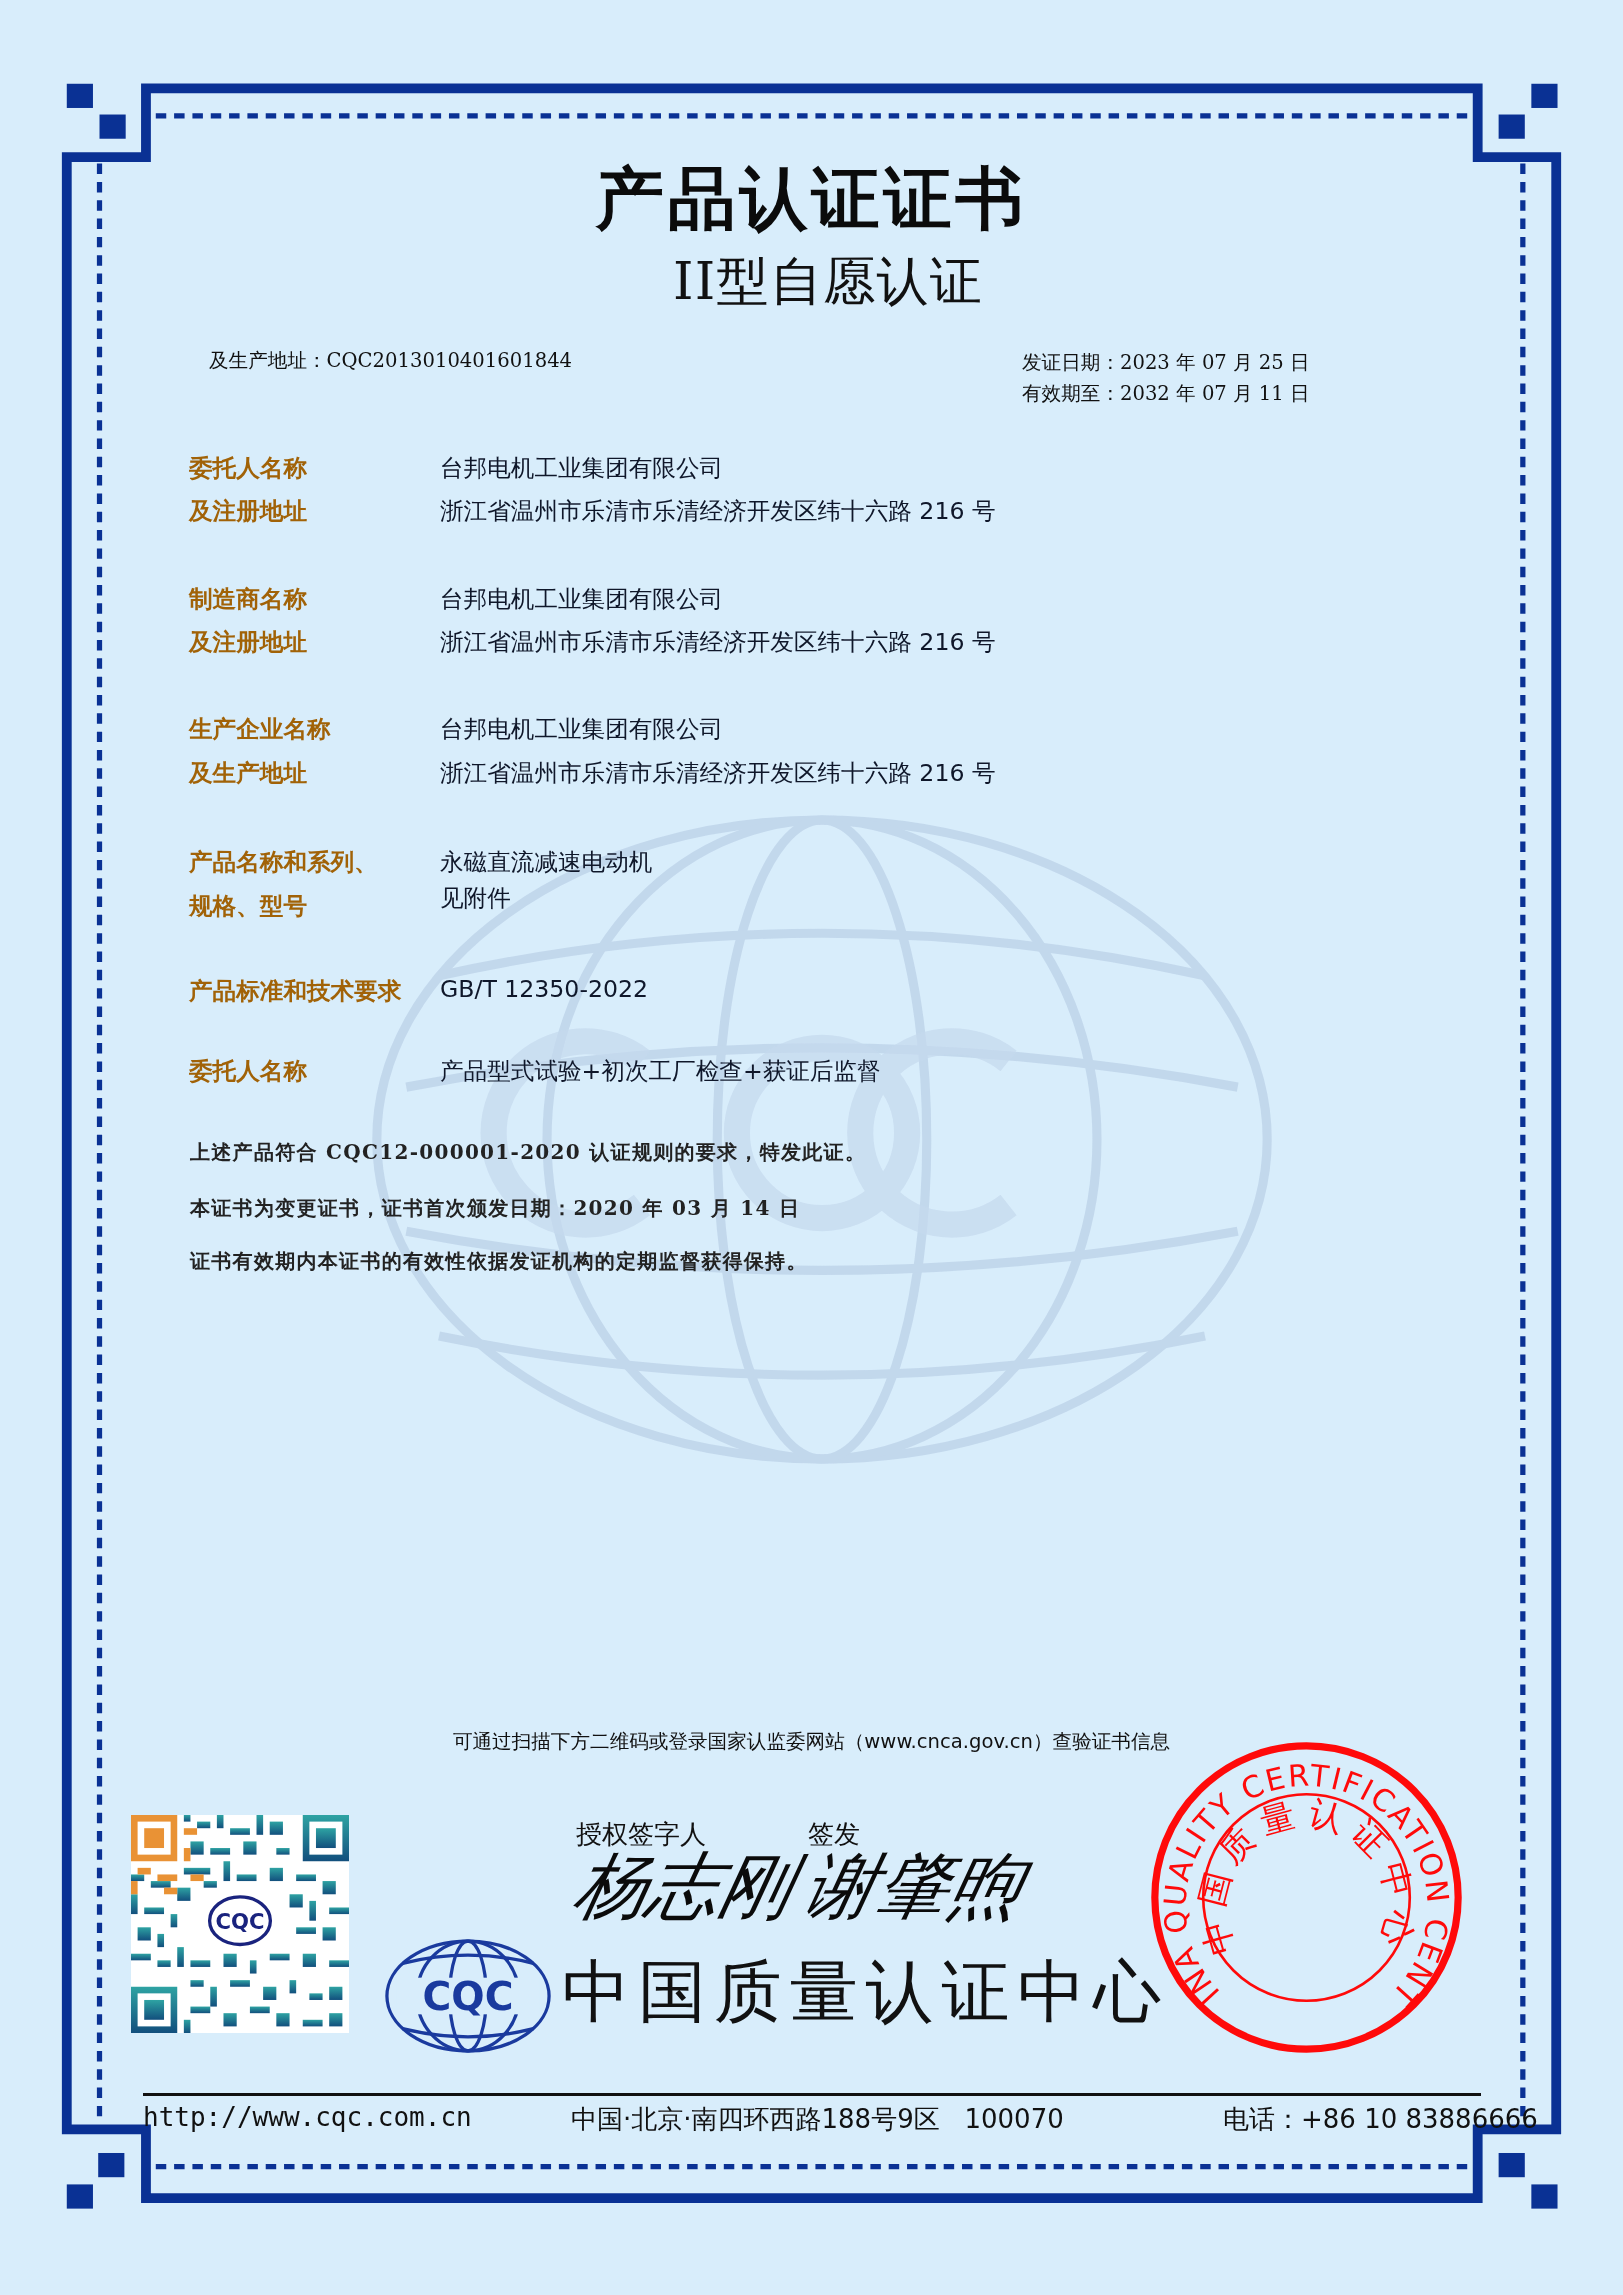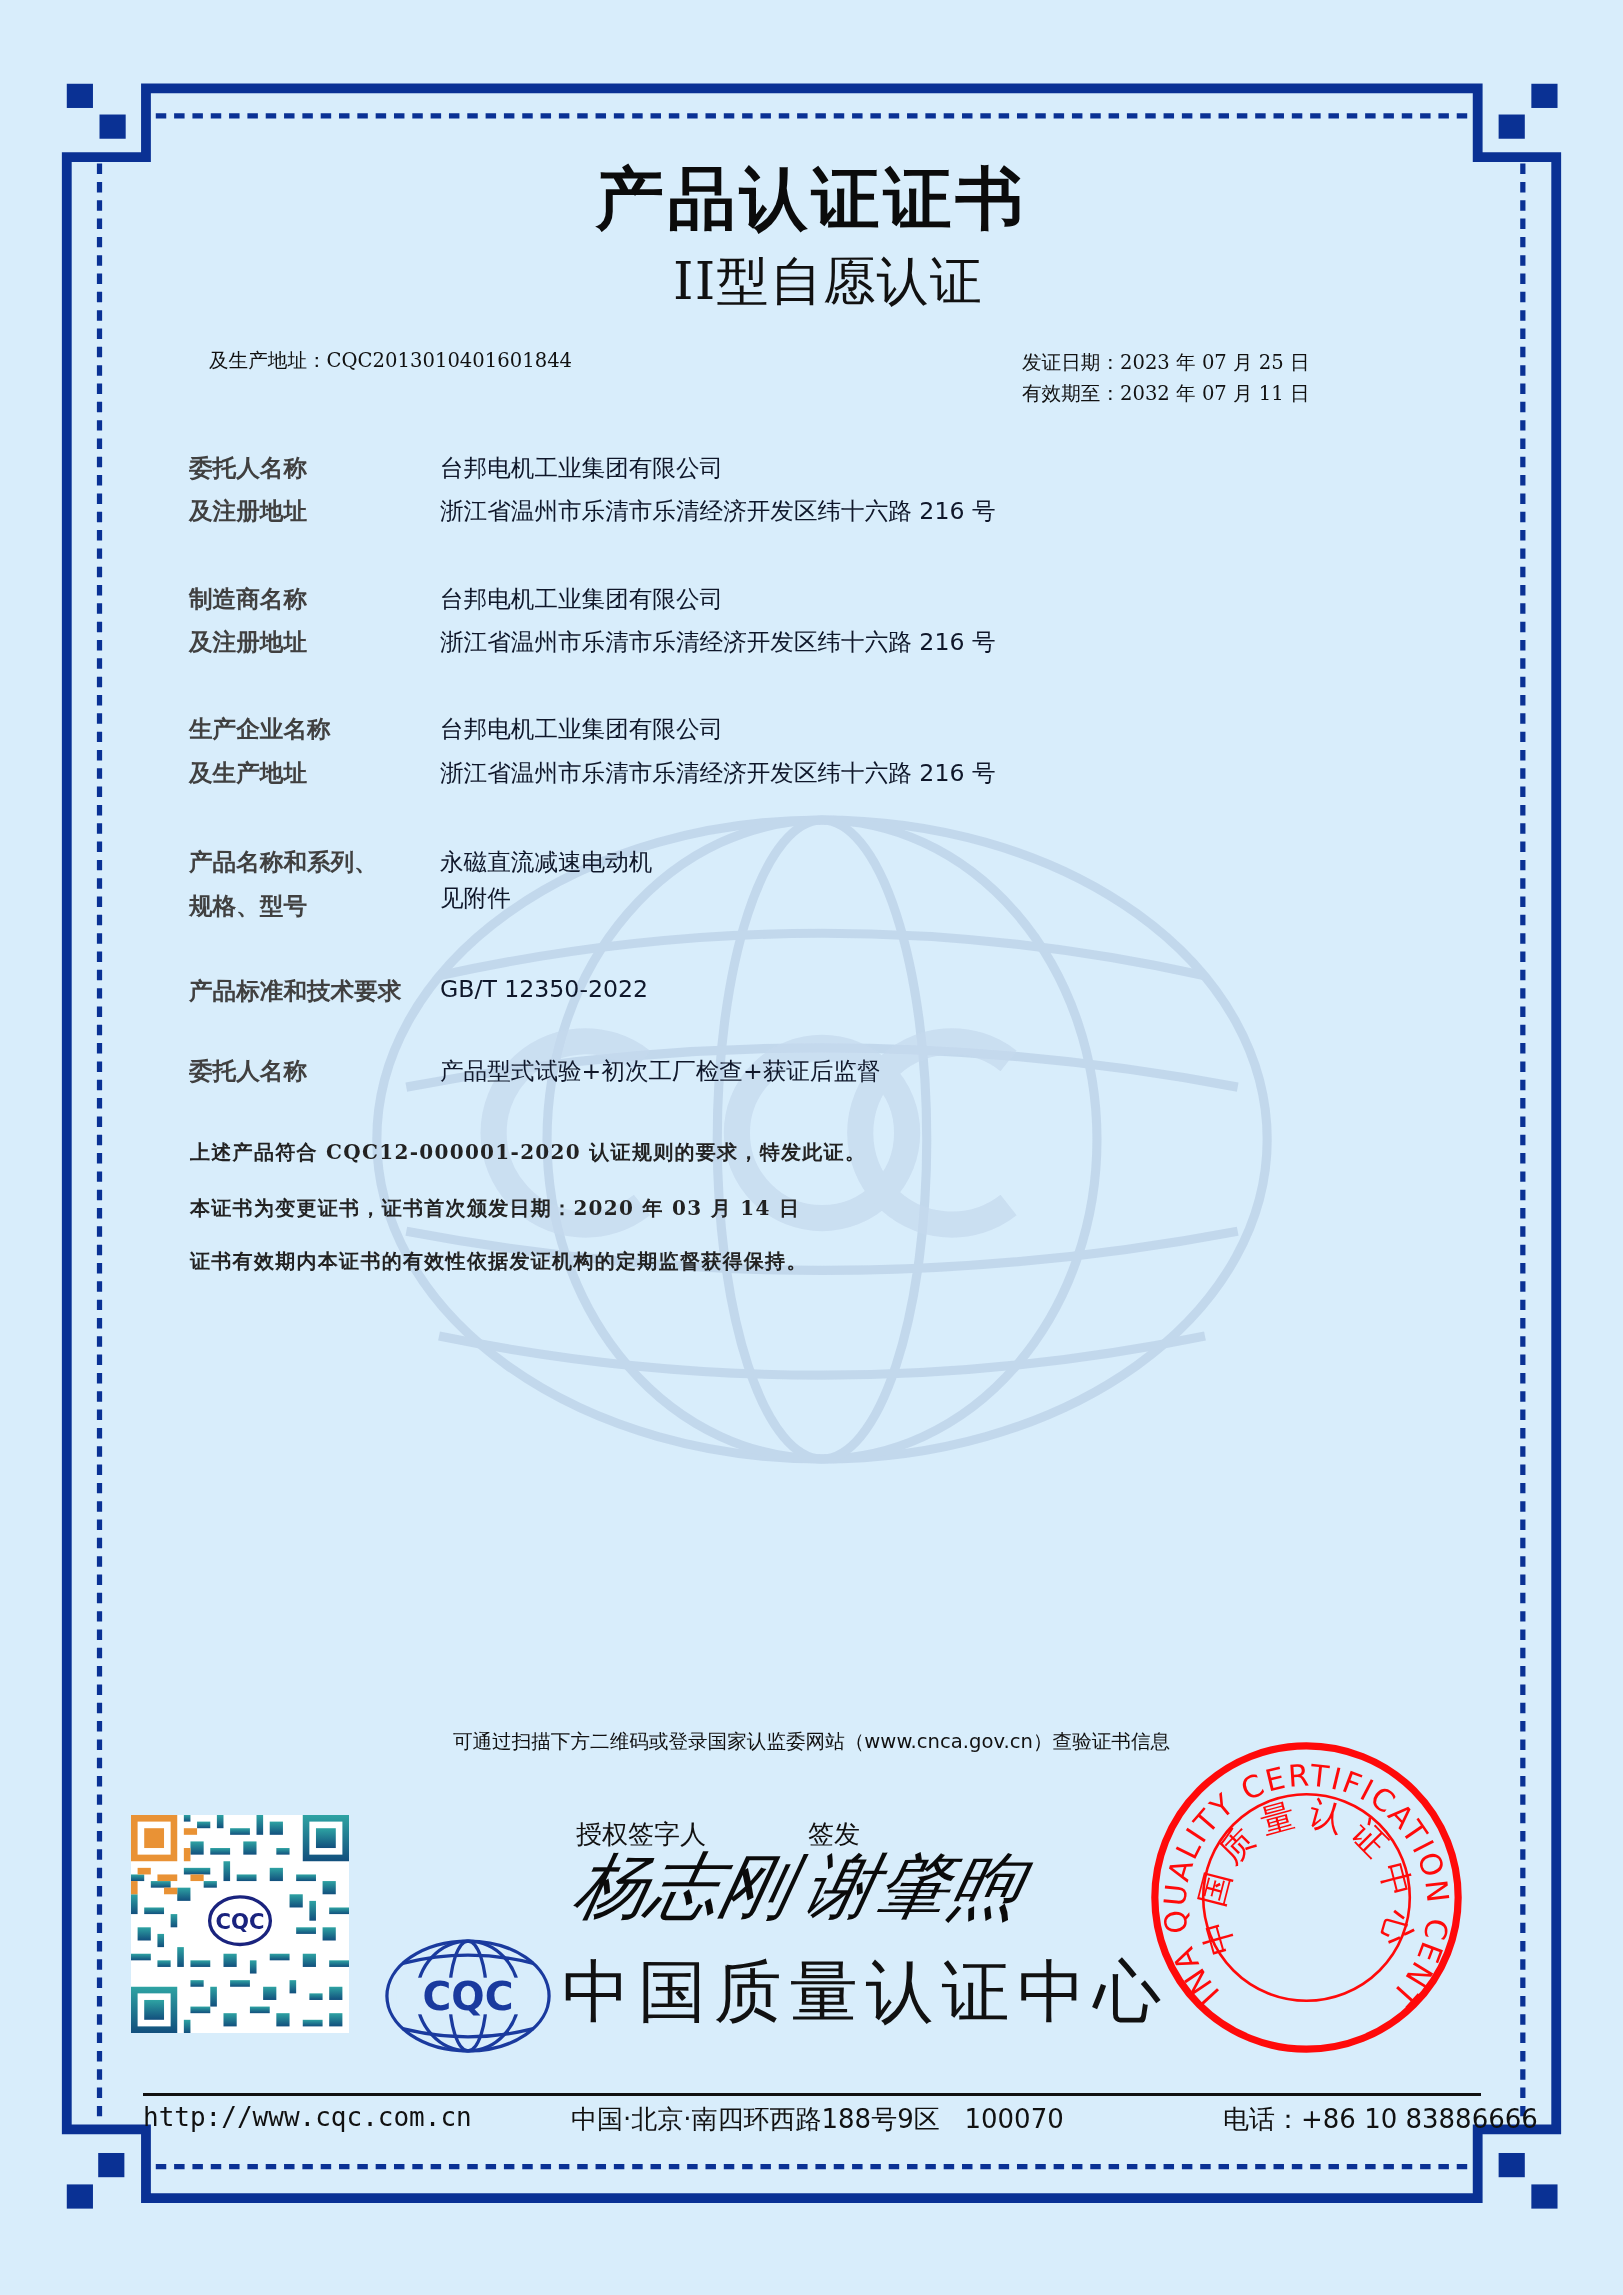--- a/index.html
+++ b/index.html
@@ -20,21 +20,21 @@
     left: 0; width: 1623px; top: 247px; text-align: center;
     font-size: 52px; font-weight: normal; letter-spacing: 1.3px; color: #111;
   }
   .subtitle .roman { font-family: "DejaVu Serif", "Liberation Serif", serif; margin-left: 33px; }
 
   .meta { font-family: "DejaVu Serif", "Liberation Serif", serif; font-size: 19.6px; color: #111; }
   .certno { left: 209px; top: 347px; }
   .dates { left: 1022px; top: 347px; line-height: 31px; }
 
   .row-label {
-    font-size: 23.6px; font-weight: bold; color: #404040; left: 189px; width: 249px;
+    font-size: 23.6px; font-weight: bold; color: #a16207; left: 189px; width: 249px;
   }
   .row-value {
     font-size: 23.6px; color: #0f172a; left: 440px; width: 982px;
   }
 
   .note { left: 190px; font-family: "DejaVu Serif", "Liberation Serif", serif; font-size: 20px; color: #222; letter-spacing: 1.3px; font-weight: bold; }
 
   .verify { left: 0; width: 1623px; top: 1728px; text-align: center; font-size: 19.6px; color: #111; }
 
   .qr { left: 131px; top: 1815px; width: 218px; height: 218px; }

